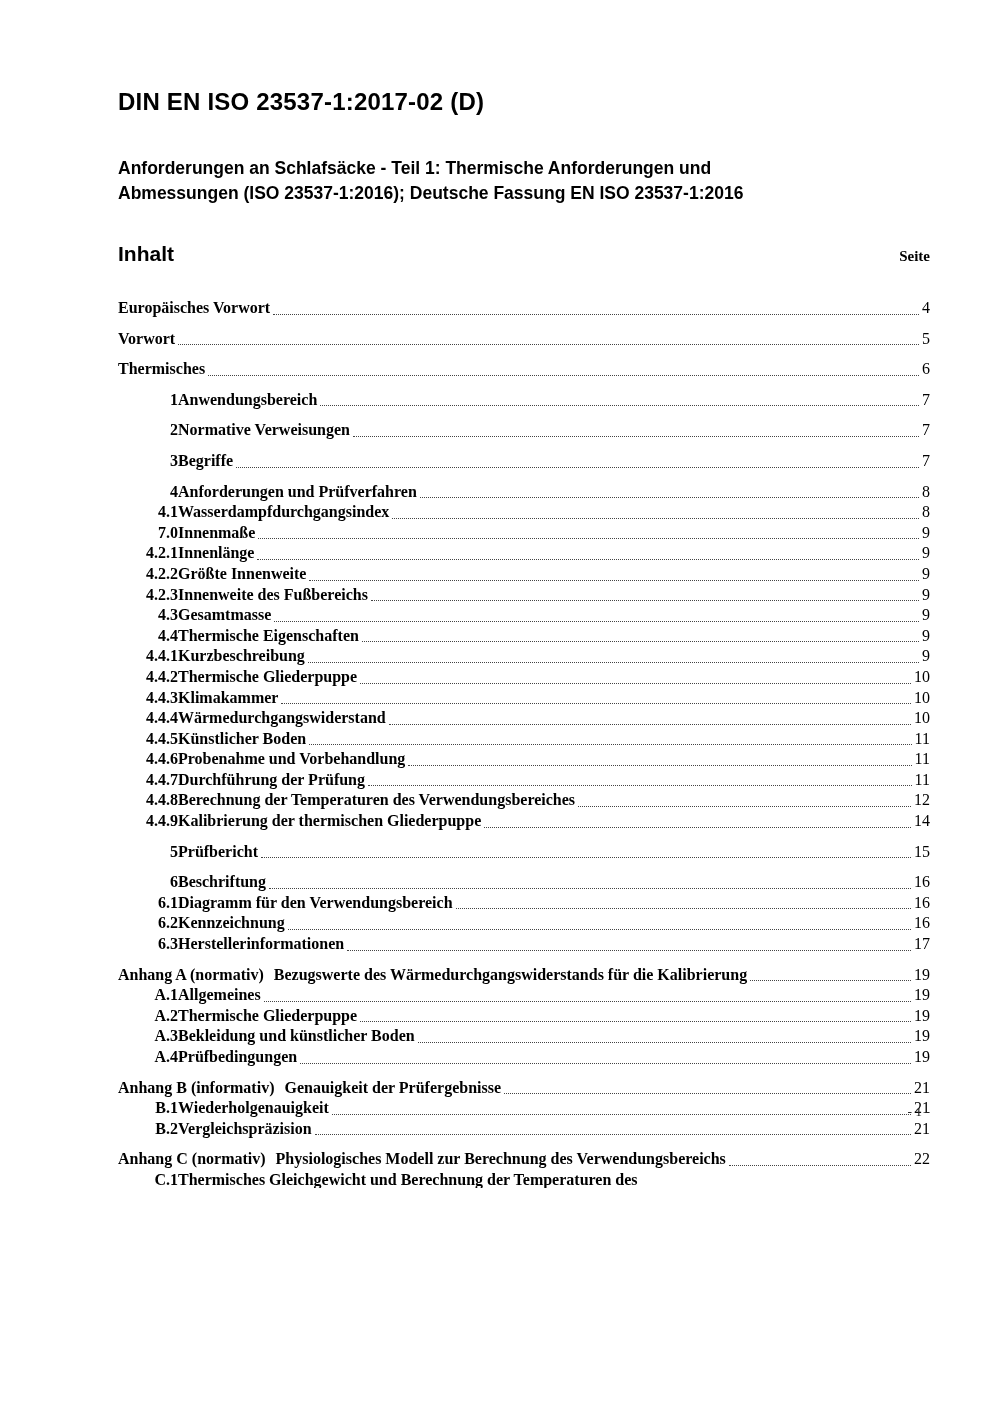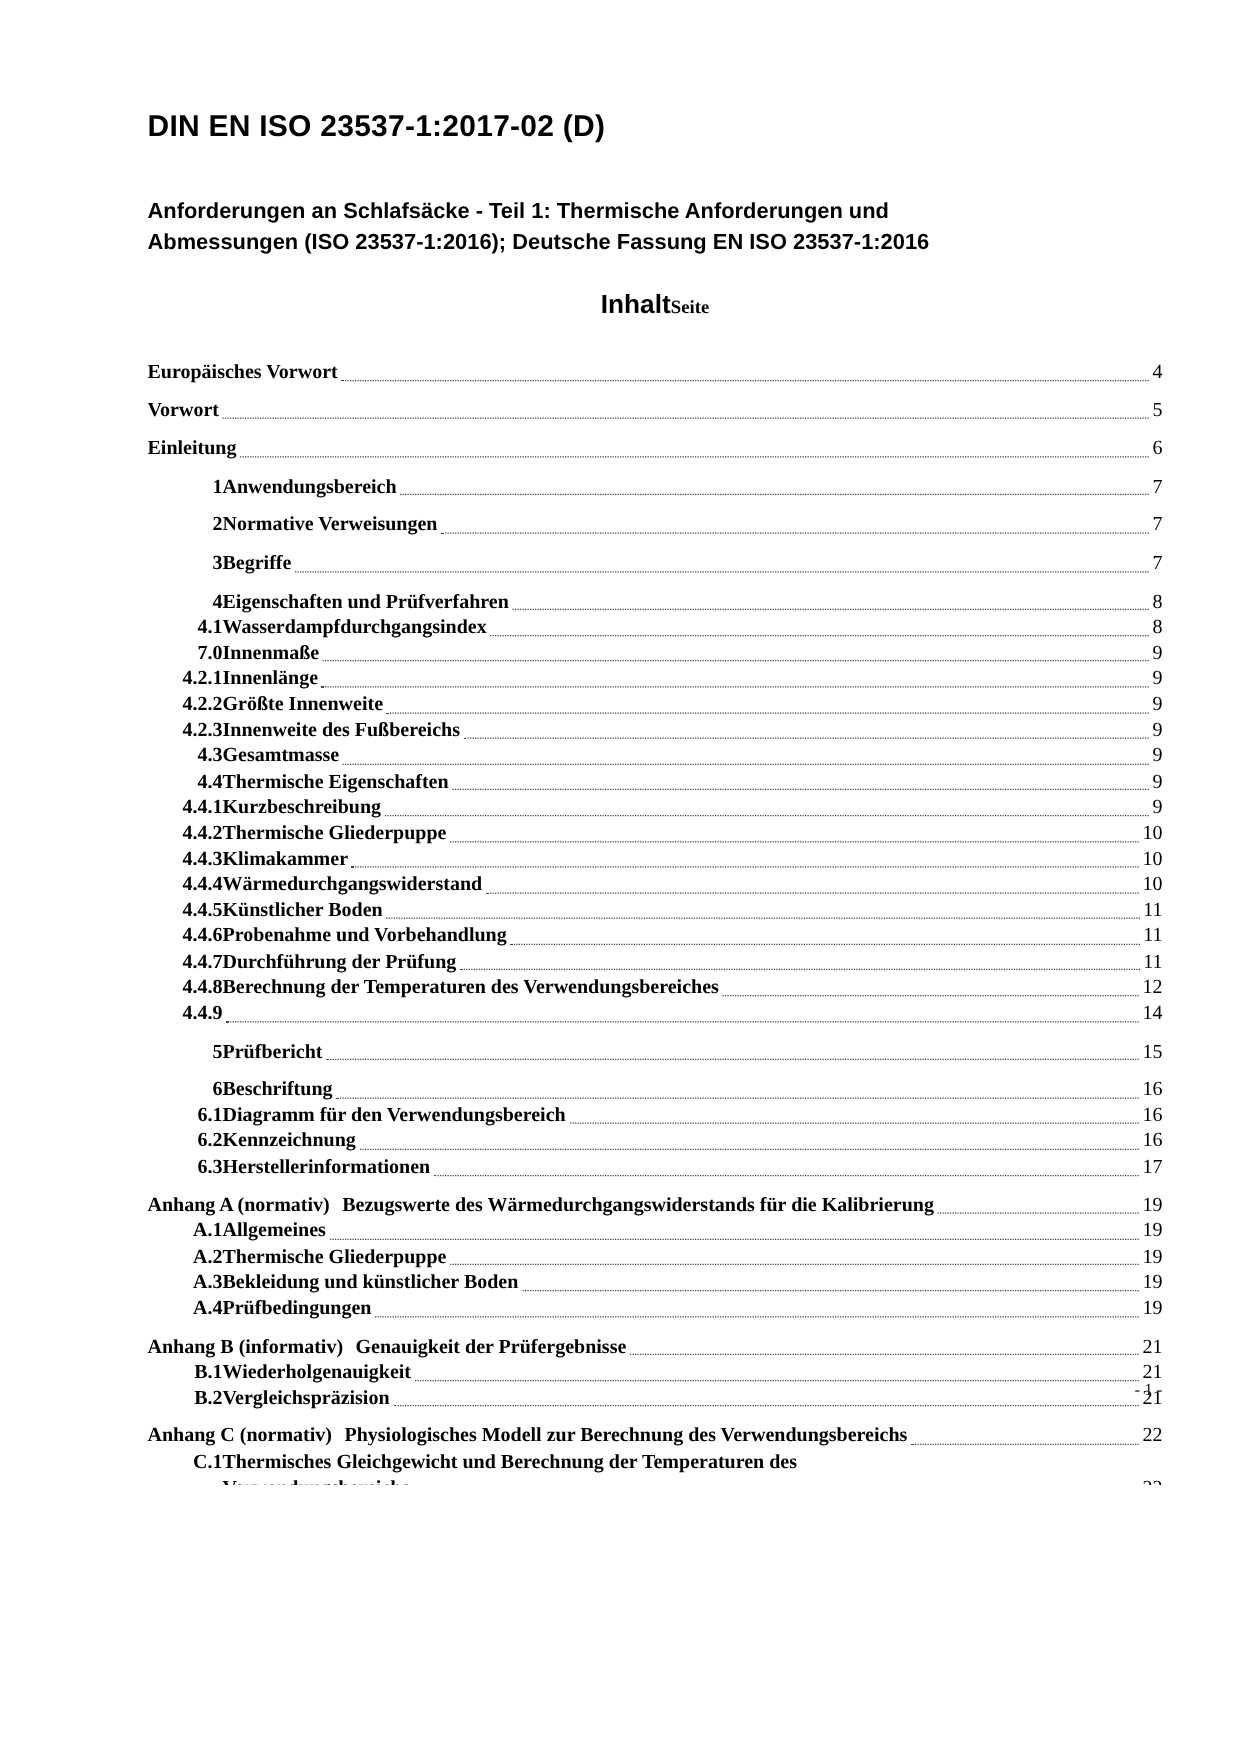--- a/index.html
+++ b/index.html
@@ -33,23 +33,23 @@
   .subtitle {
     margin: 40px 0 0 0;
     font-family: "Liberation Sans", sans-serif;
     font-weight: bold;
     font-size: 17.5px;
     line-height: 25px;
   }
   .subtitle span { display: block; }
   .inhalt-row {
     display: flex;
-    justify-content: center;
+    justify-content: space-between;
     align-items: baseline;
-    margin-top: 26px;
+    margin-top: 36px;
   }
   .inhalt-heading {
     font-family: "Liberation Sans", sans-serif;
     font-weight: bold;
     font-size: 21px;
   }
   .seite-label {
     font-family: "Liberation Serif", serif;
     font-weight: bold;
     font-size: 15px;
@@ -121,21 +121,21 @@
           <span class="toc-title">Europäisches Vorwort</span>
           <span class="toc-leader"></span>
           <span class="toc-page">4</span>
         </div>
         <div class="toc-row gap">
           <span class="toc-title">Vorwort</span>
           <span class="toc-leader"></span>
           <span class="toc-page">5</span>
         </div>
         <div class="toc-row gap">
-          <span class="toc-title">Einleitung</span>
+          <span class="toc-title">Thermisches</span>
           <span class="toc-leader"></span>
           <span class="toc-page">6</span>
         </div>
         <div class="toc-row gap">
           <span class="toc-num">1</span>
           <span class="toc-title">Anwendungsbereich</span>
           <span class="toc-leader"></span>
           <span class="toc-page">7</span>
         </div>
         <div class="toc-row gap">
@@ -145,21 +145,21 @@
           <span class="toc-page">7</span>
         </div>
         <div class="toc-row gap">
           <span class="toc-num">3</span>
           <span class="toc-title">Begriffe</span>
           <span class="toc-leader"></span>
           <span class="toc-page">7</span>
         </div>
         <div class="toc-row gap">
           <span class="toc-num">4</span>
-          <span class="toc-title">Eigenschaften und Prüfverfahren</span>
+          <span class="toc-title">Anforderungen und Prüfverfahren</span>
           <span class="toc-leader"></span>
           <span class="toc-page">8</span>
         </div>
         <div class="toc-row">
           <span class="toc-num">4.1</span>
           <span class="toc-title">Wasserdampfdurchgangsindex</span>
           <span class="toc-leader"></span>
           <span class="toc-page">8</span>
         </div>
         <div class="toc-row">
@@ -241,20 +241,21 @@
           <span class="toc-page">11</span>
         </div>
         <div class="toc-row">
           <span class="toc-num">4.4.8</span>
           <span class="toc-title">Berechnung der Temperaturen des Verwendungsbereiches</span>
           <span class="toc-leader"></span>
           <span class="toc-page">12</span>
         </div>
         <div class="toc-row">
           <span class="toc-num">4.4.9</span>
+          <span class="toc-title">Kalibrierung der thermischen Gliederpuppe</span>
           <span class="toc-leader"></span>
           <span class="toc-page">14</span>
         </div>
         <div class="toc-row gap">
           <span class="toc-num">5</span>
           <span class="toc-title">Prüfbericht</span>
           <span class="toc-leader"></span>
           <span class="toc-page">15</span>
         </div>
         <div class="toc-row gap">

